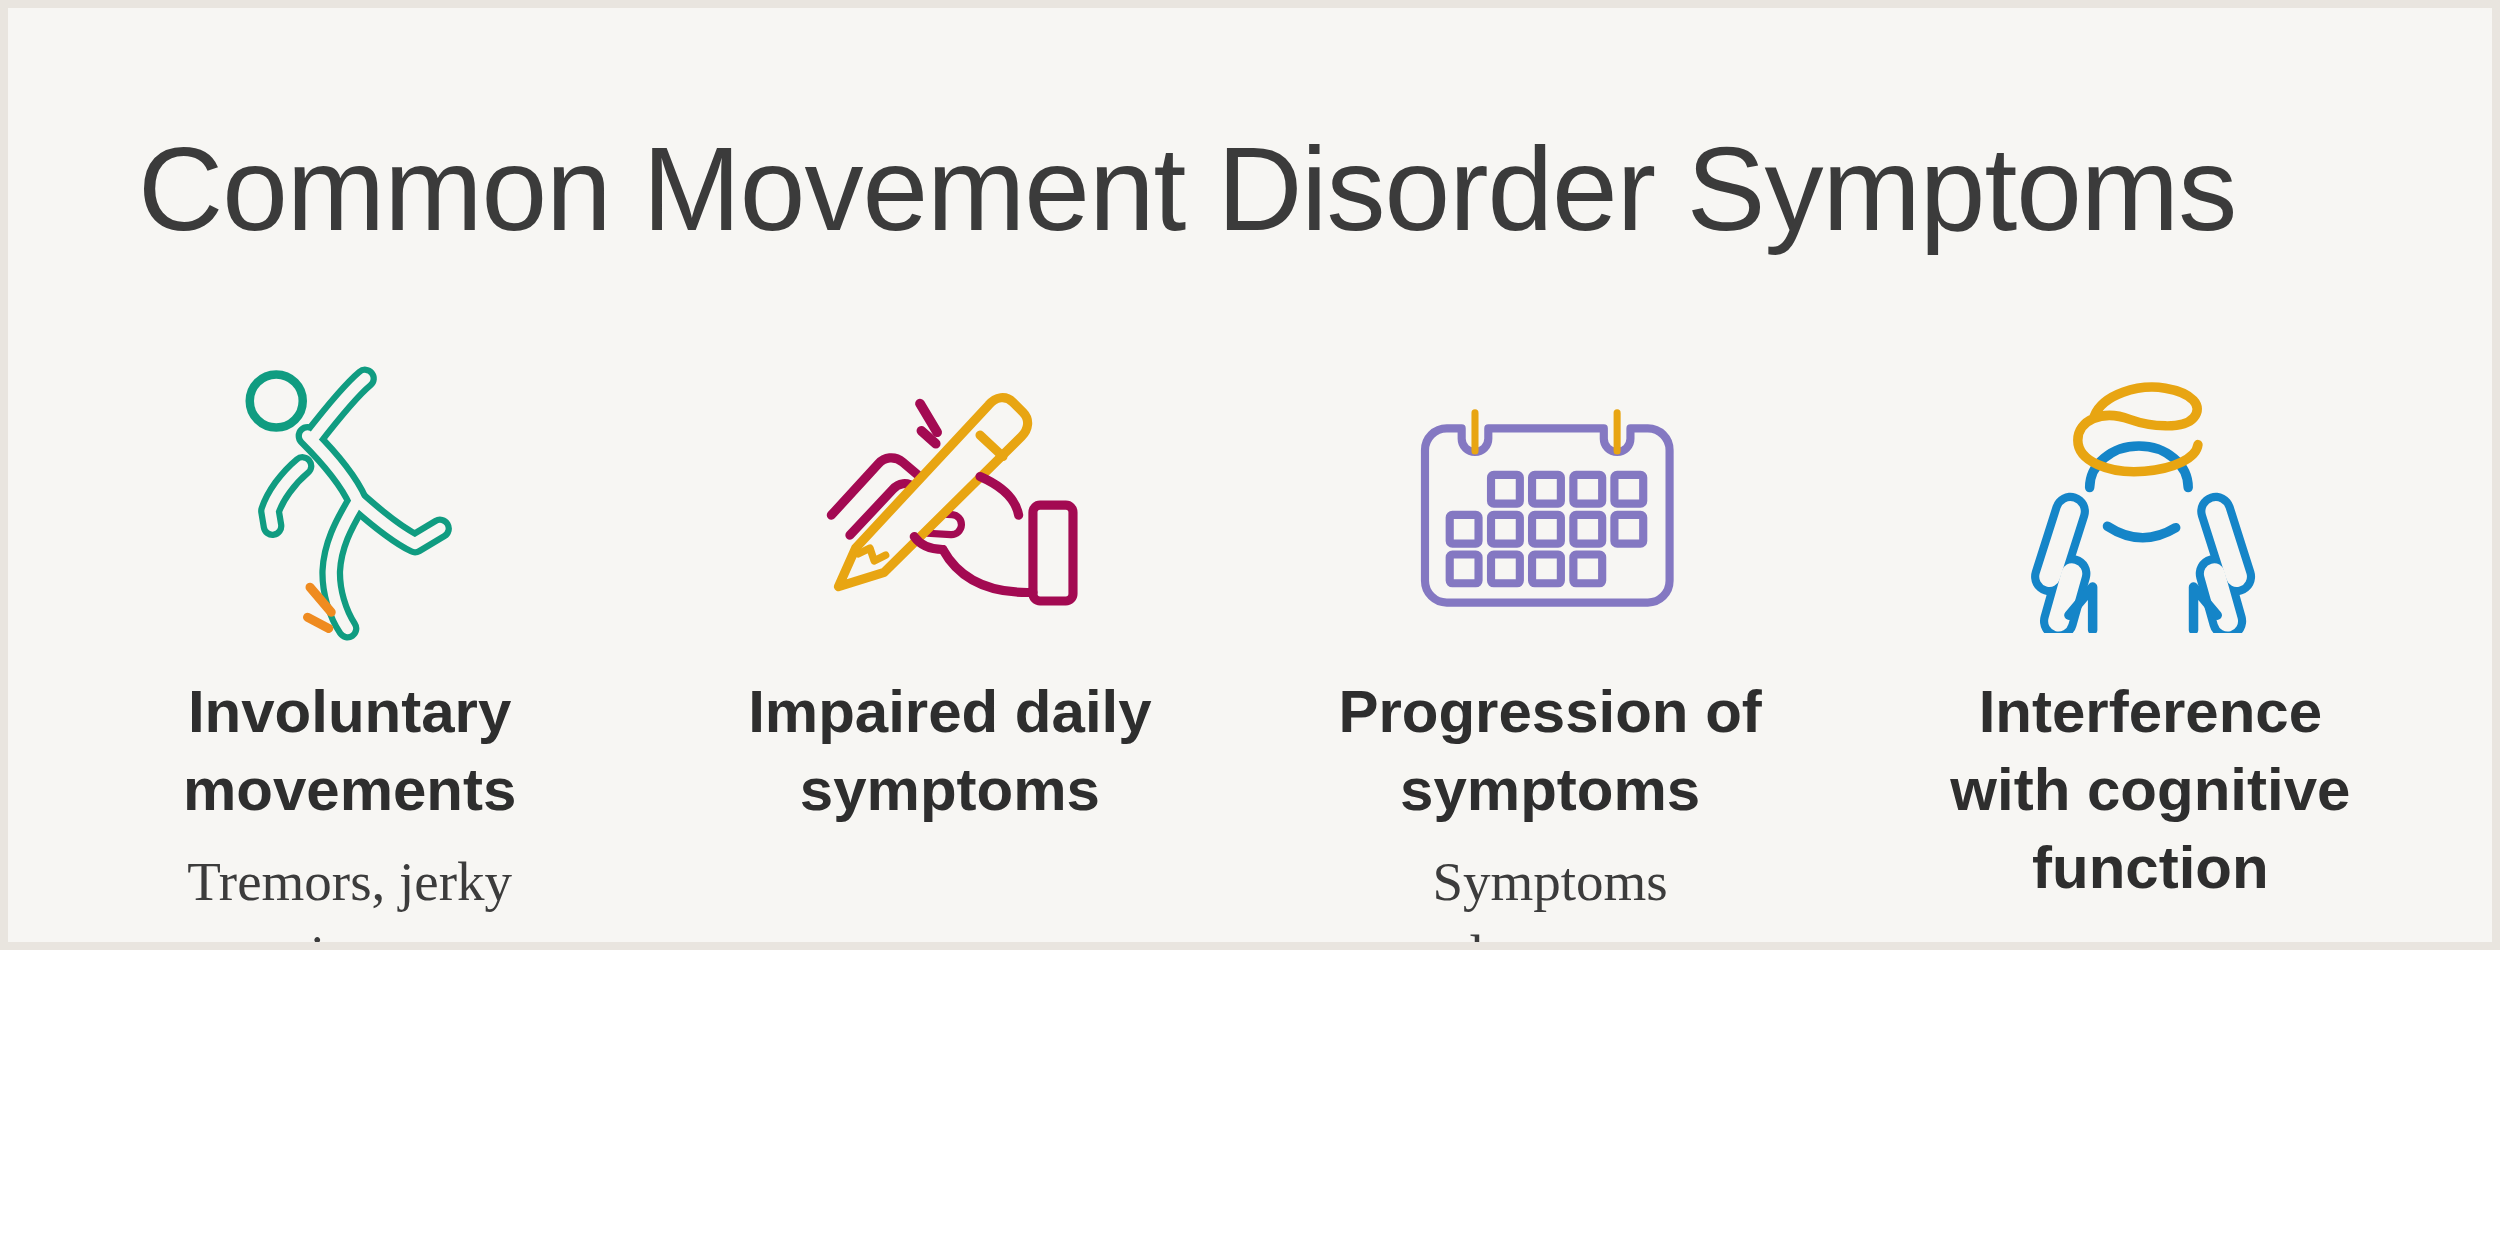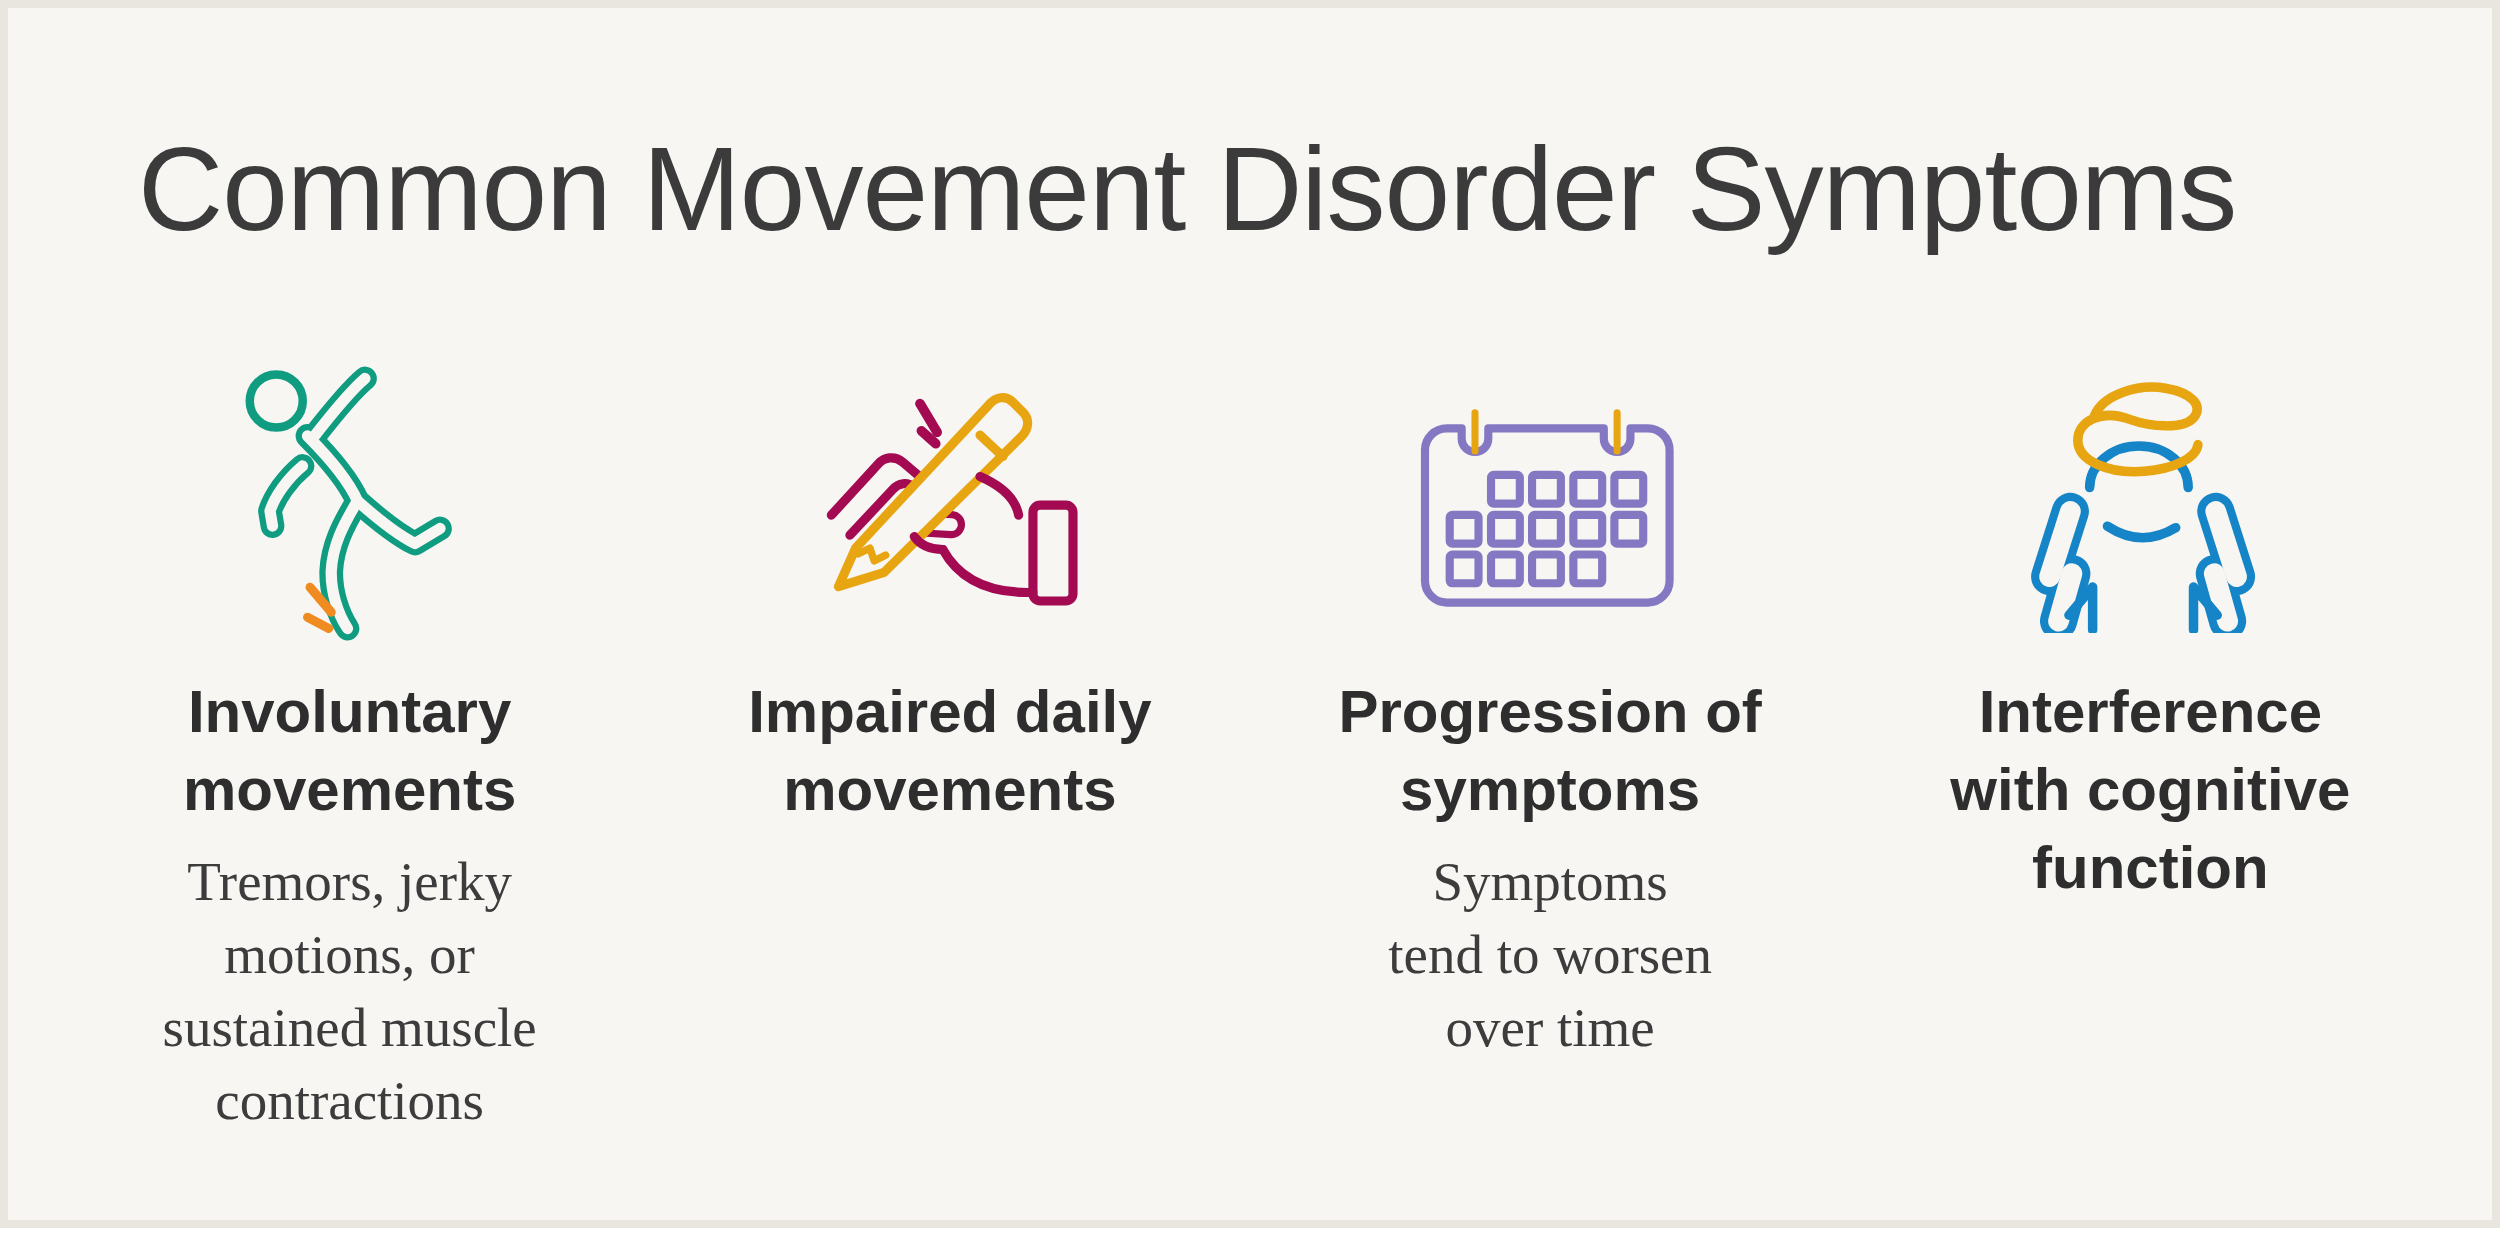--- a/index.html
+++ b/index.html
@@ -1,18 +1,18 @@
 <!DOCTYPE html>
 <html style="--bg: #f7f6f3; --border_color: #e9e5df; --title_color: #3b3b3b; --heading_color: #2e2e2e; --desc_color: #3c3c3c; --teal: #109c81; --orange: #ef8b20; --crimson: #a30a52; --gold: #e8a512; --purple: #8478c2; --blue: #1585c8;"><head>
 <meta charset="utf-8">
 <style>
   html,body{margin:0;padding:0;background:#ffffff;}
   .canvas{
     position:relative;
-    width:2500px;height:1228px;
+    width:2500px;height:950px;
     box-sizing:border-box;
     background:var(--bg,#f7f6f3);
     border:8px solid var(--border_color,#e9e5df);
     overflow:hidden;
     font-family:"Liberation Sans","DejaVu Sans",sans-serif;
   }
   .title{
     position:absolute;
     top:108px;left:130px;
     font-size:118px;
@@ -123,21 +123,21 @@
             <path d="M 47.5 62 C 53 72 63 77.5 79 77"></path>
             <rect x="79" y="46.5" width="14" height="33.5" rx="2.5"></rect>
           </g>
           <g stroke-width="3.4" class="s-crimson">
             <path d="M 39.5 11 L 45.5 21"></path>
             <path d="M 40 20.5 L 45 25"></path>
           </g>
         </svg>
       </div>
       <div class="heading">Impaired daily
-movements</div>
+symptoms</div>
     </div>
 
     <div class="column">
       <div class="icon-box">
         <svg width="272" height="231" viewBox="0 0 100 85">
           <path stroke-width="3" class="s-purple" d="M 17.5 16.7 L 17.5 20.5 A 4.9 4.9 0 0 0 27.3 20.5 L 27.3 16.7 L 69.8 16.7 L 69.8 20.5 A 4.9 4.9 0 0 0 79.6 20.5 L 79.6 16.7 L 86 16.7 A 8 8 0 0 1 94 24.7 L 94 72.8 A 8 8 0 0 1 86 80.8 L 12 80.8 A 8 8 0 0 1 4 72.8 L 4 24.7 A 8 8 0 0 1 12 16.7 Z"></path>
           <g stroke-width="2.6" class="s-gold">
             <path d="M 22.4 11 L 22.4 25"></path>
             <path d="M 74.7 11 L 74.7 25"></path>
           </g>

